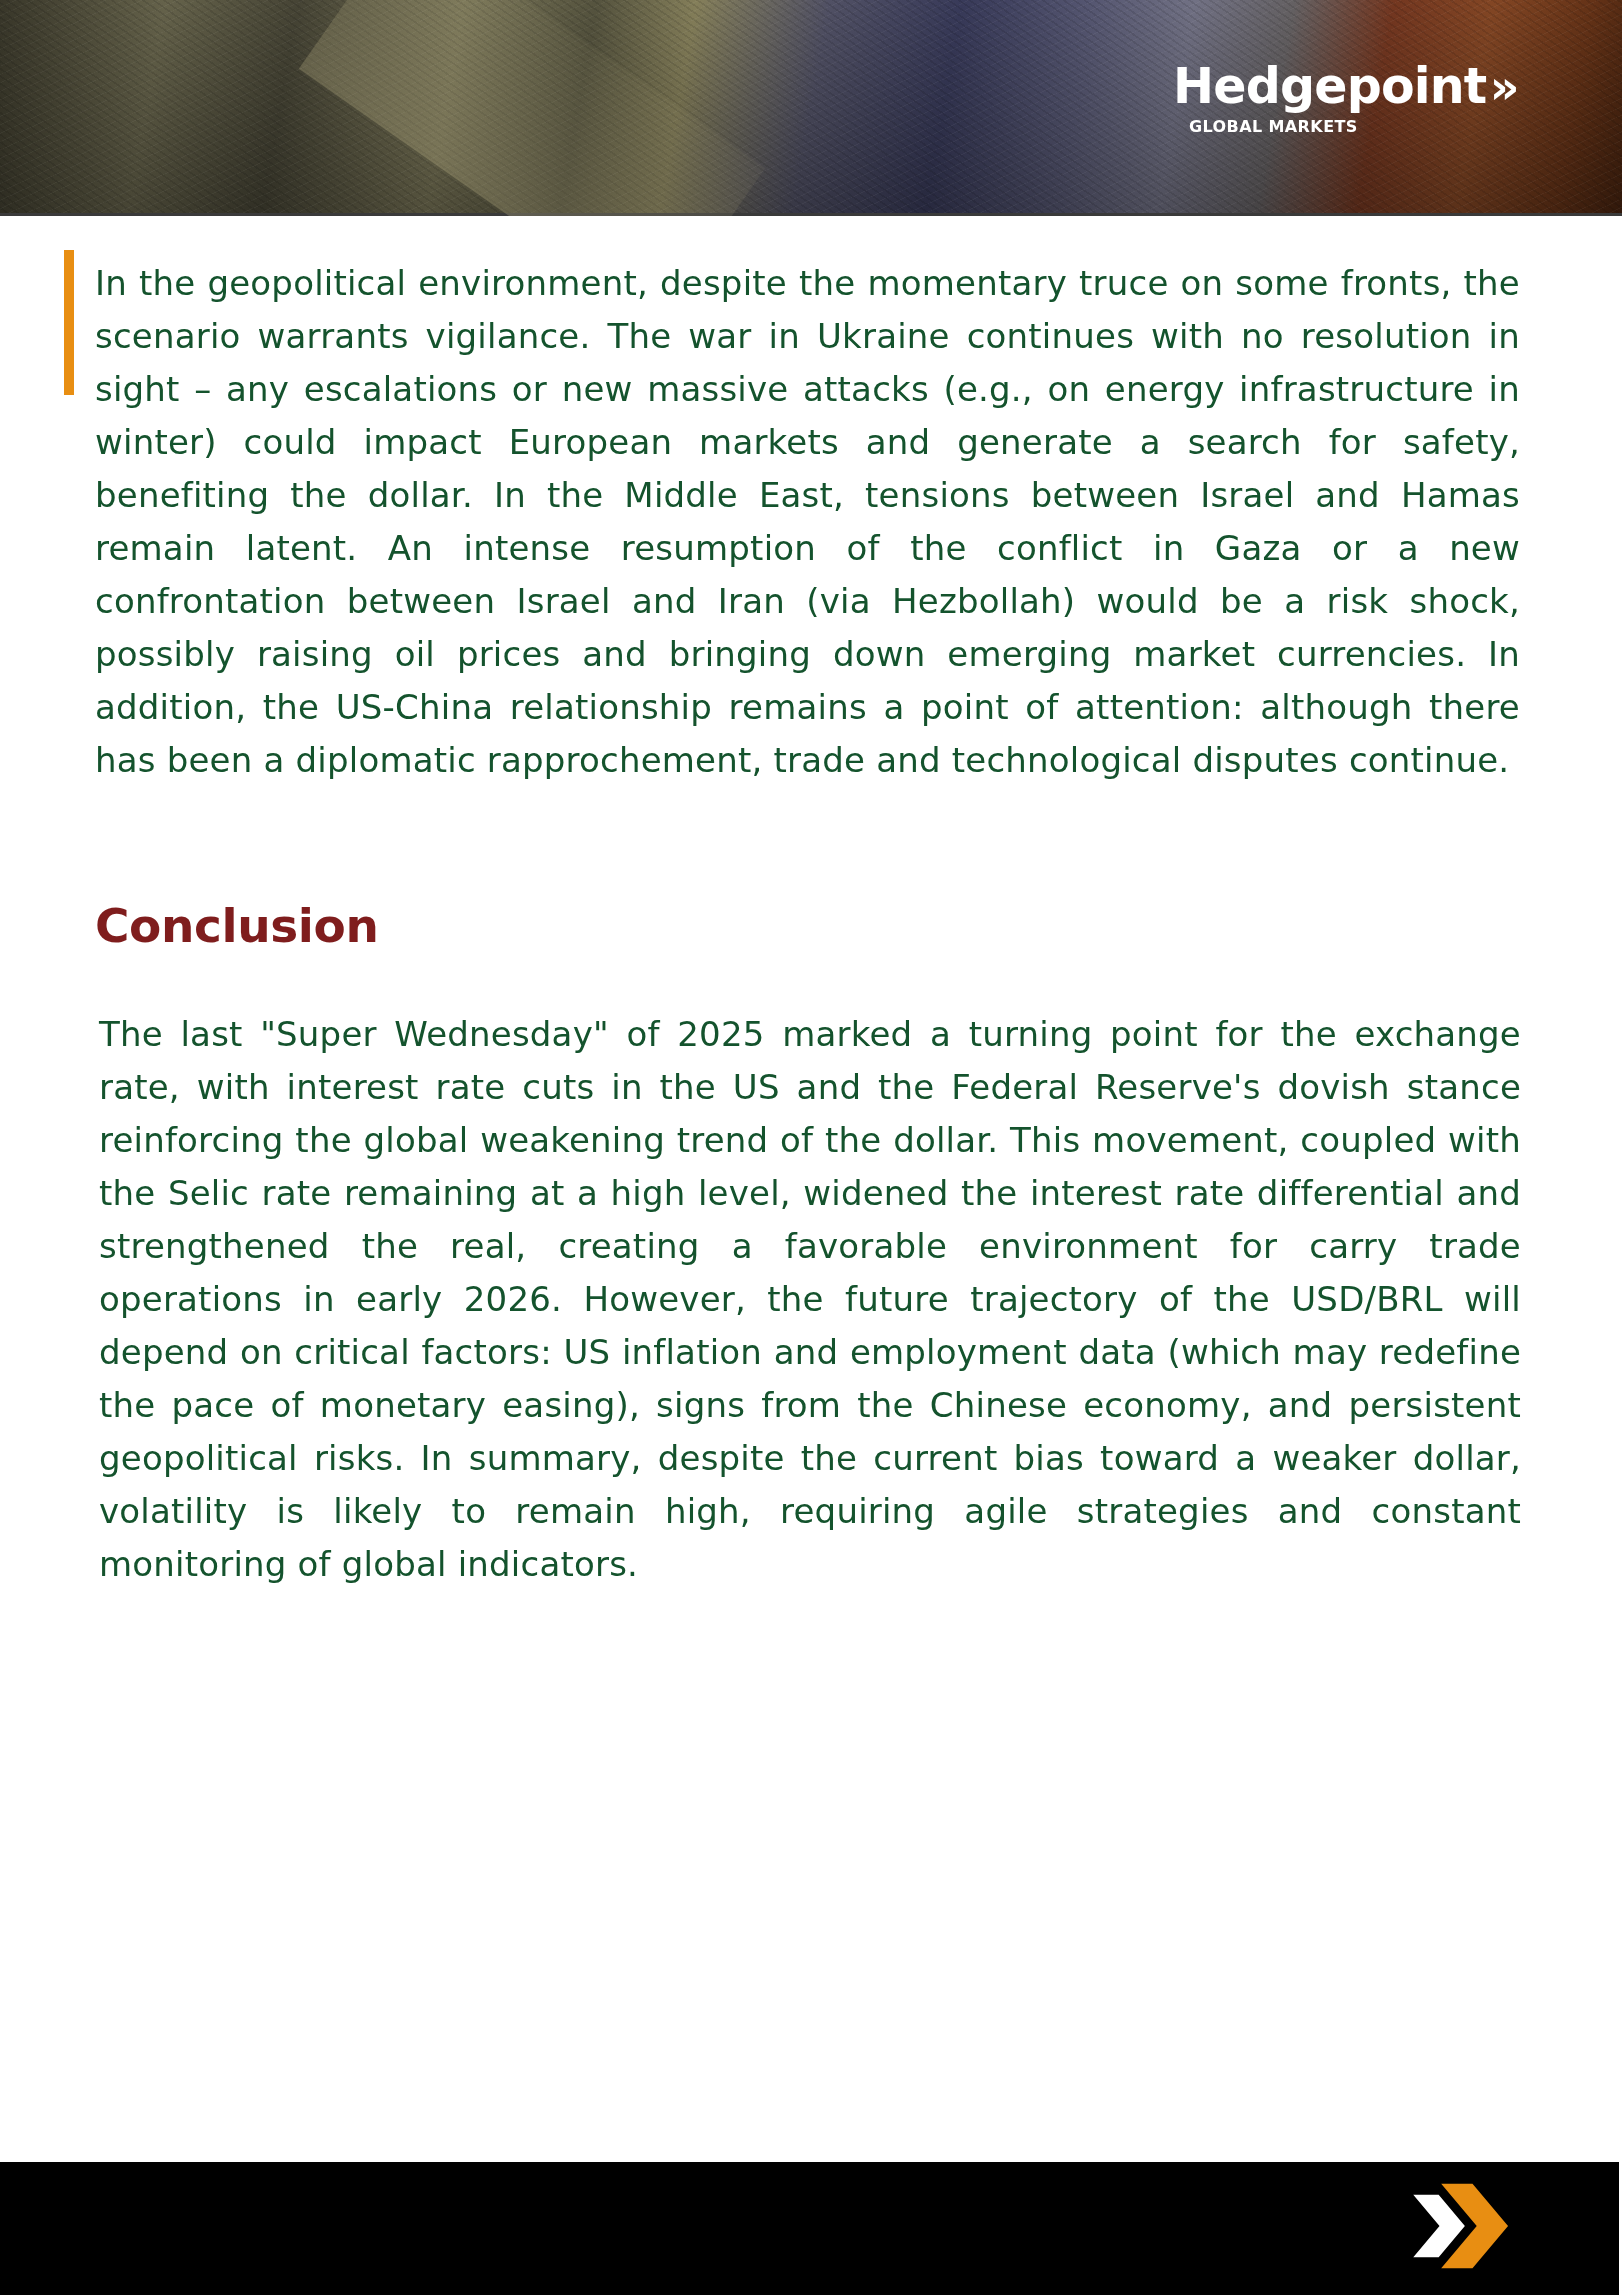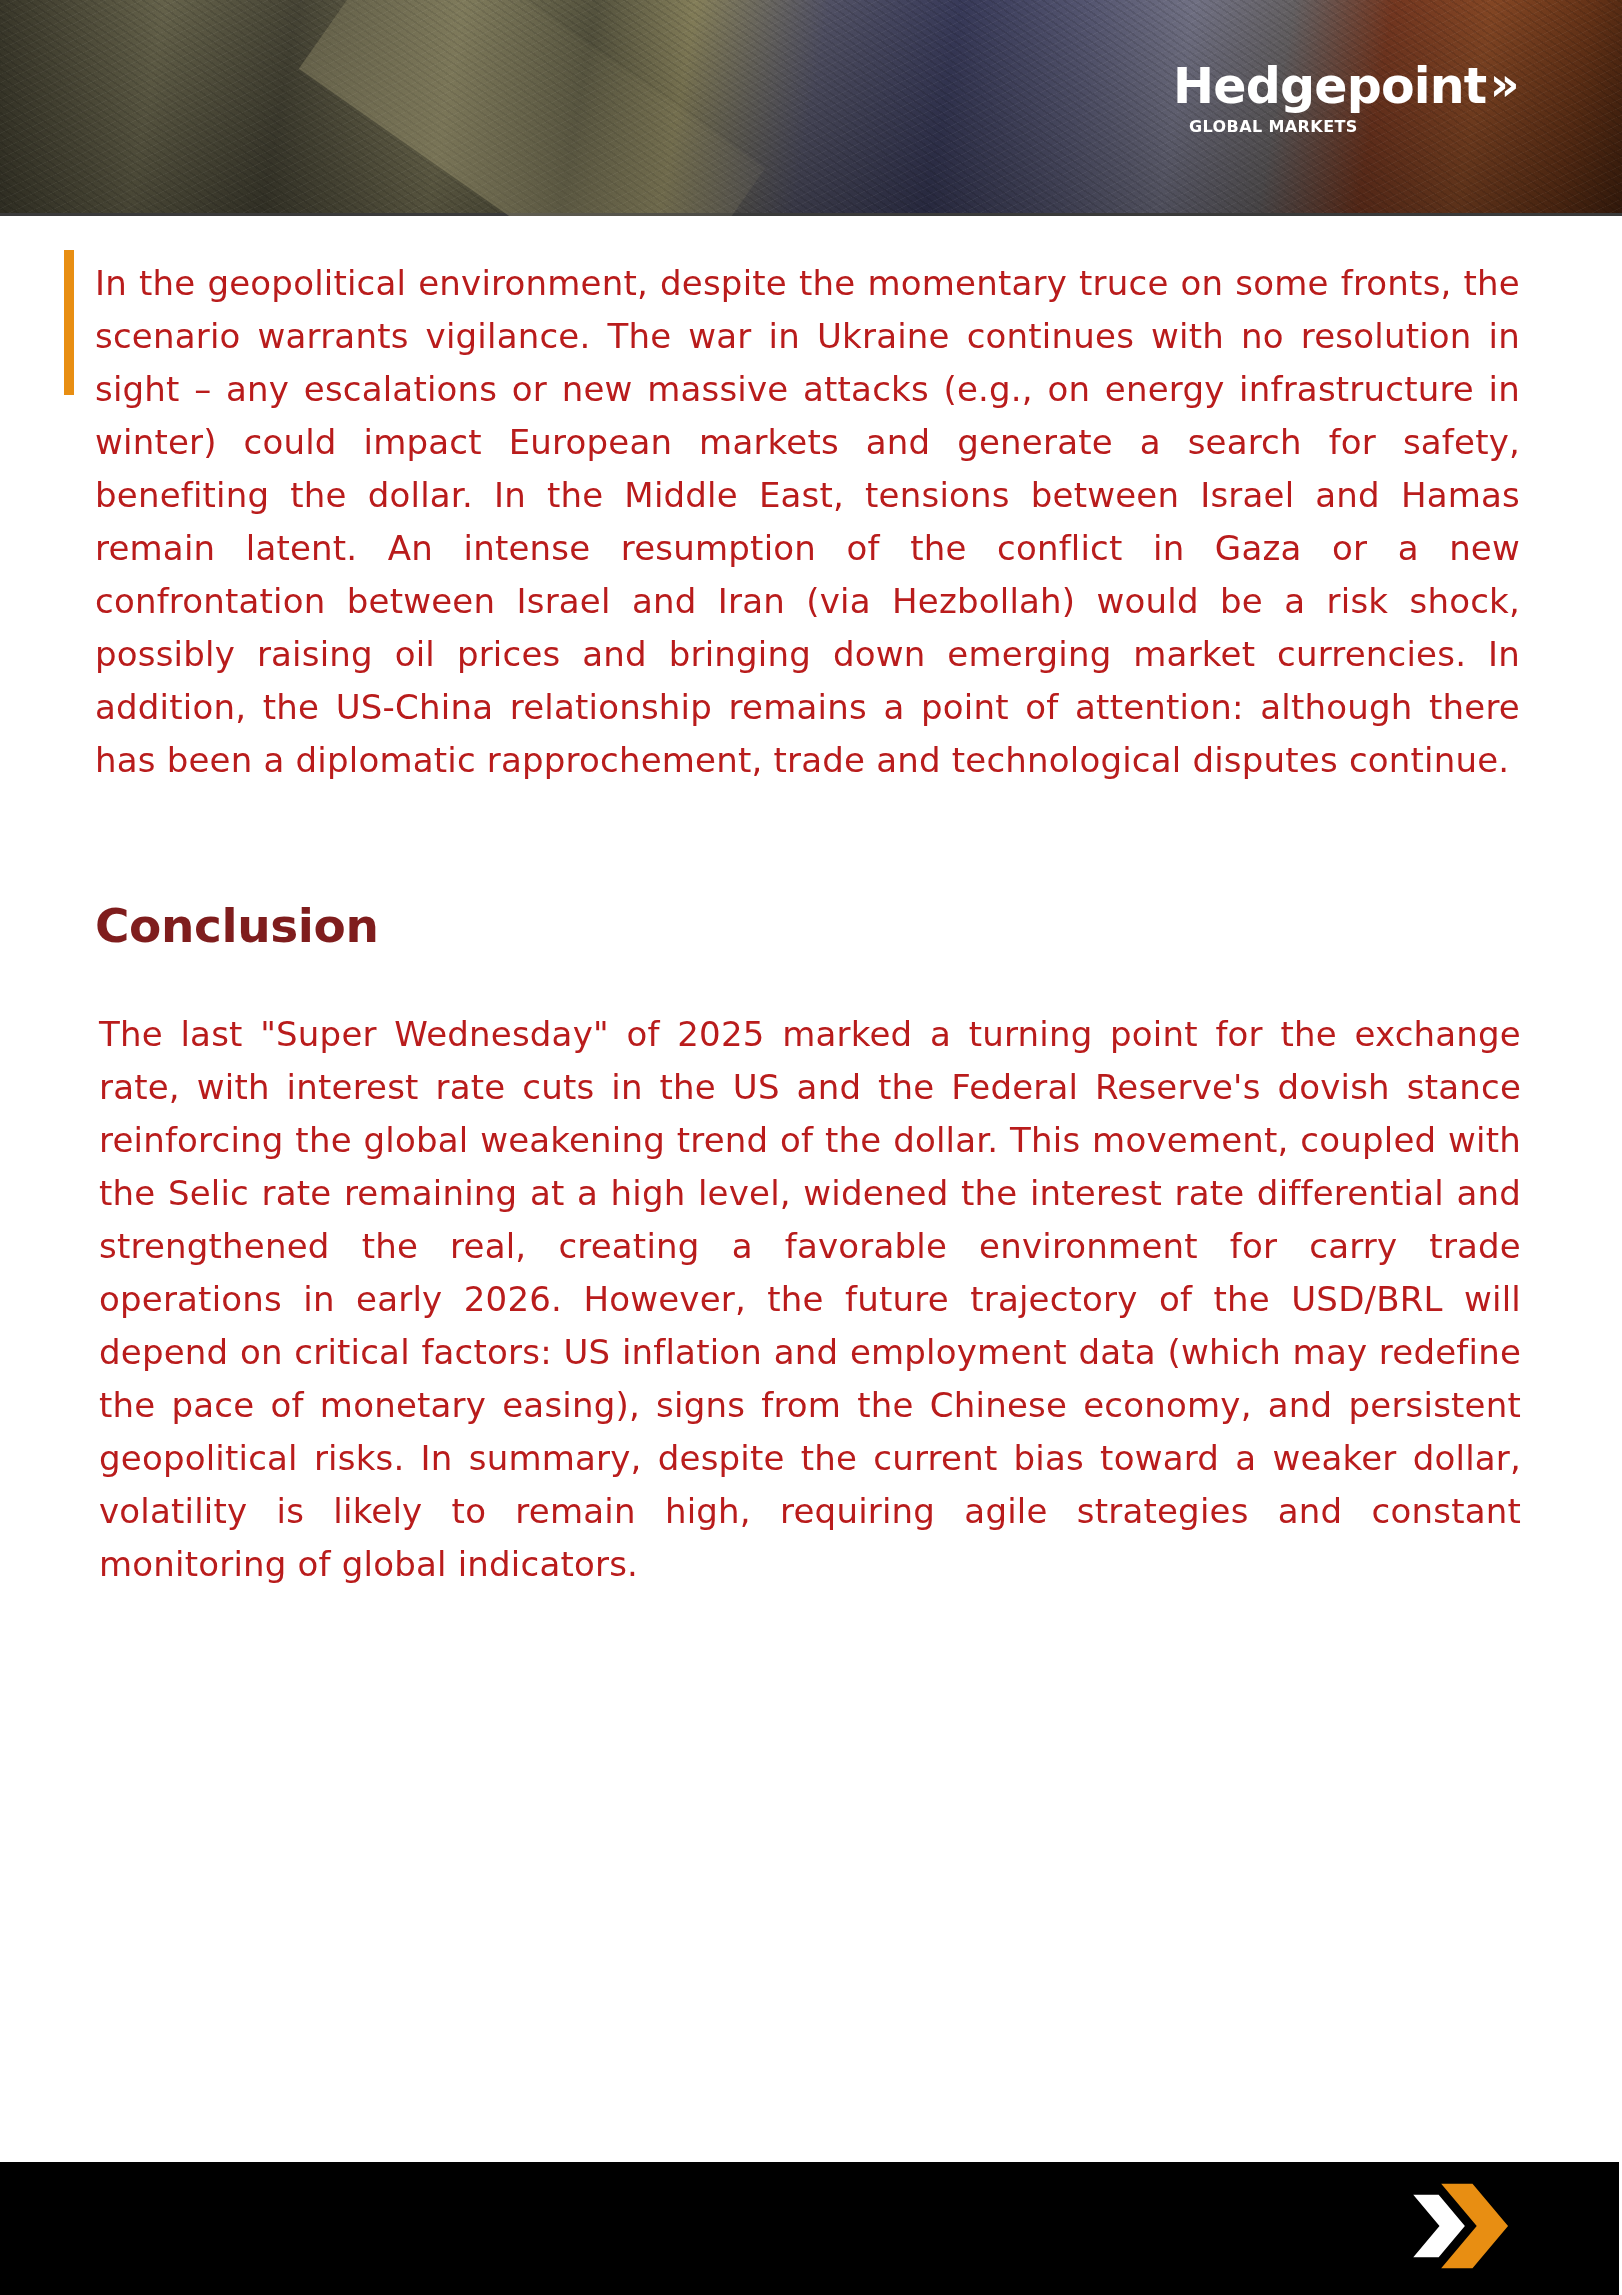--- a/index.html
+++ b/index.html
@@ -68,21 +68,21 @@
     }
     .brand {
       position: absolute;
       left: 1173px;
       top: 59px;
       z-index: 2;
       color: #ffffff;
     }
     .brand-name {
       display: flex;
-      align-items: flex-start;
+      align-items: center;
       font-family: "DejaVu Sans", sans-serif;
       font-weight: bold;
       font-size: 49px;
       letter-spacing: -0.8px;
       line-height: 56px;
     }
     .brand-chevrons {
       display: inline-block;
       margin-left: 3.4px;
       font-size: 46px;
@@ -106,21 +106,21 @@
       width: 10px;
       height: 145px;
       background: #e88e12;
     }
     .para {
       position: absolute;
       font-family: "DejaVu Sans", sans-serif;
       font-size: 34px;
       line-height: 53px;
       text-align: justify;
-      color: #b91c1c;
+      color: #14532d;
       letter-spacing: 0.2px;
       margin: 0;
     }
     .para-1 {
       left: 95px;
       top: 257px;
       width: 1425px;
     }
     .heading {
       position: absolute;

